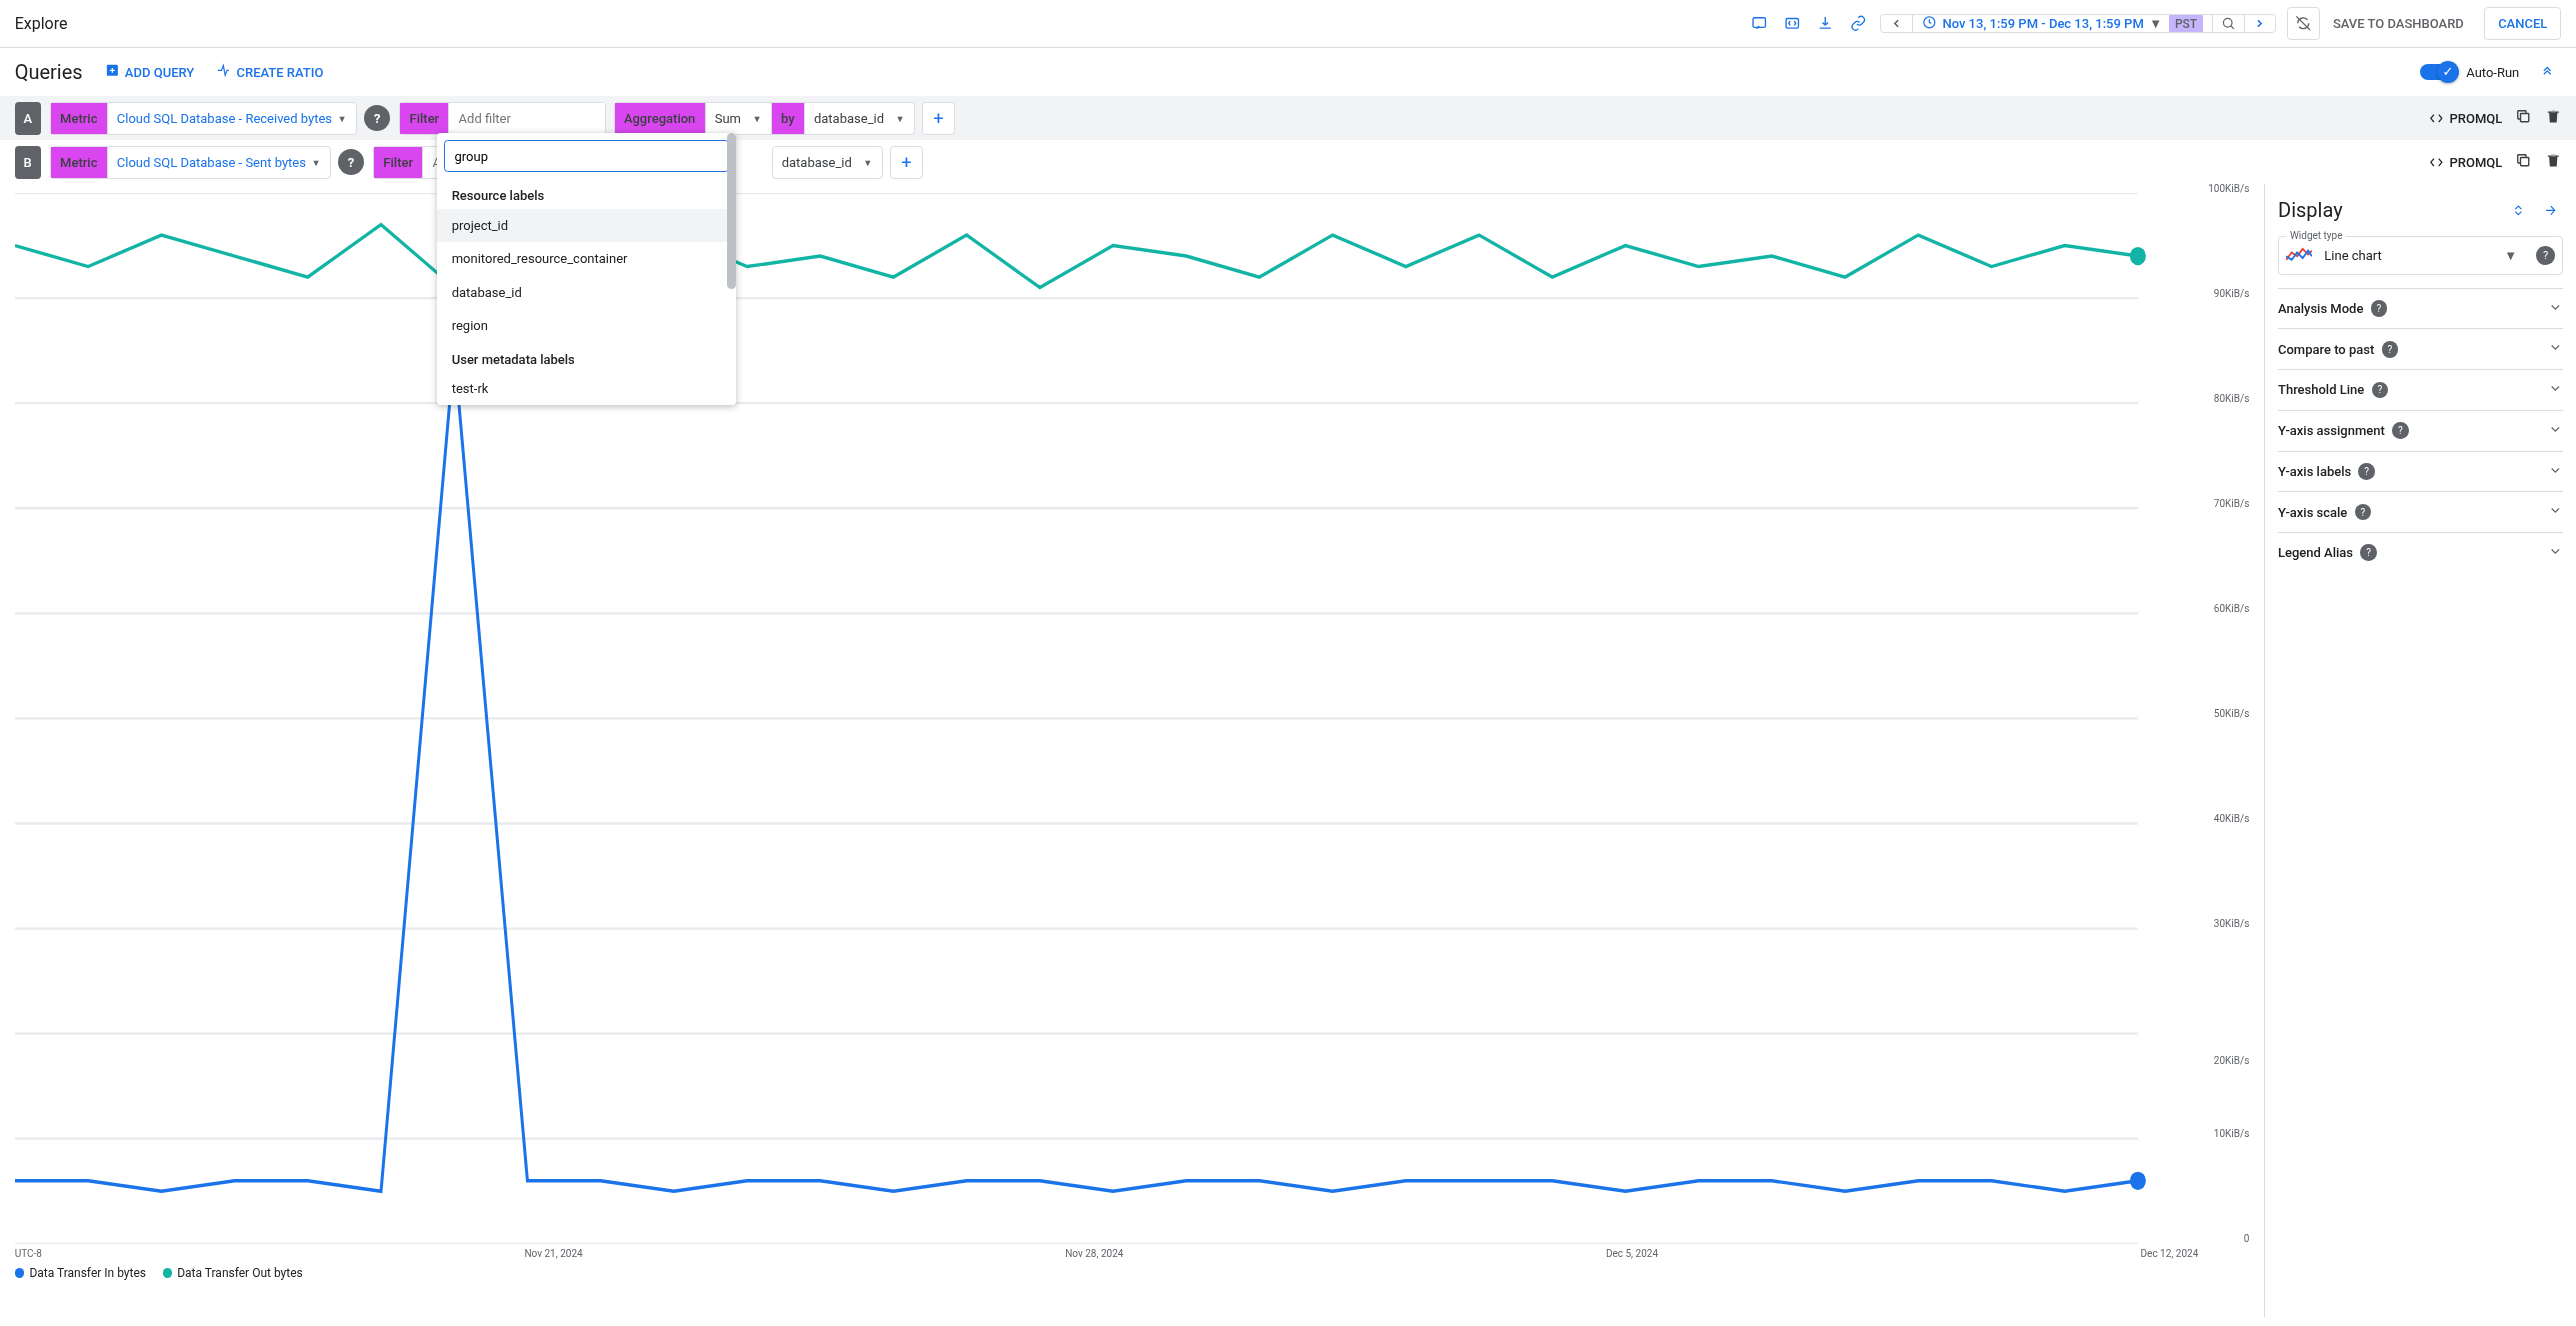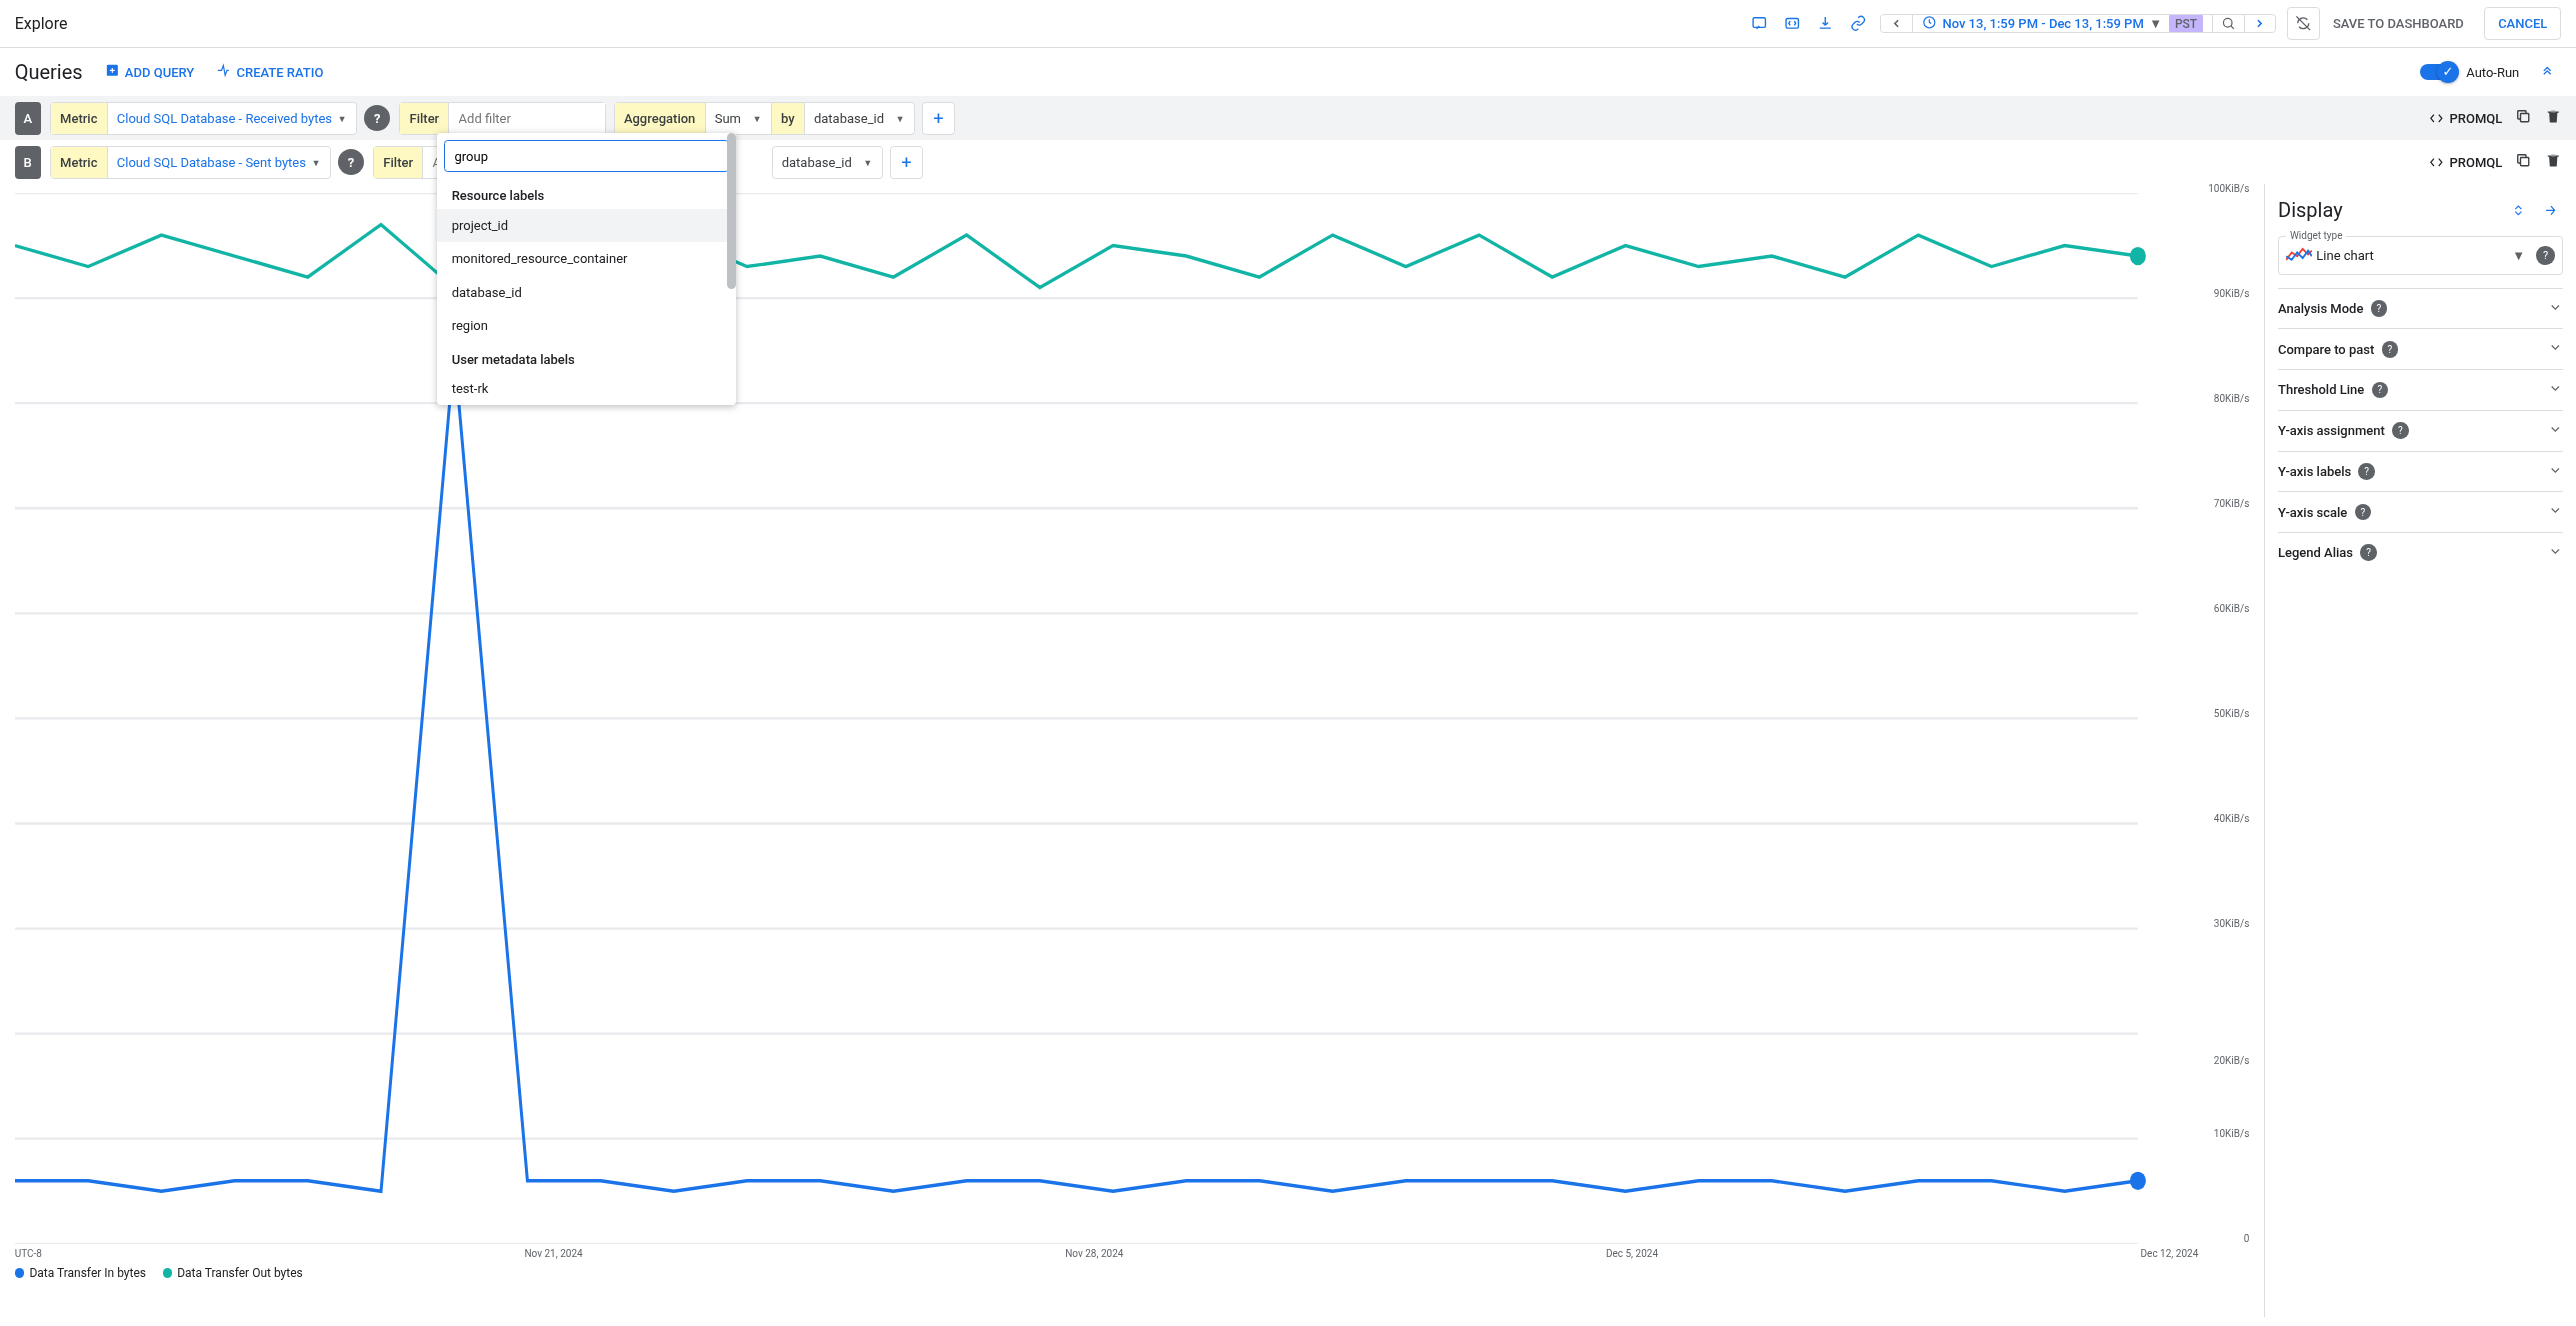--- a/index.html
+++ b/index.html
@@ -22,21 +22,21 @@
 .linkbtn{display:flex;align-items:center;color:#1a73e8;font-weight:500;font-size:13px;cursor:pointer;margin-right:22px;}
 .linkbtn .ic{margin-right:5.5px;}
 .toggle{width:37px;height:16.5px;background:#1a73e8;border-radius:9.2px;position:relative;cursor:pointer;margin-right:9.2px;}
 .toggle .knob{position:absolute;right:-1.8px;top:-2.8px;width:22px;height:22px;background:#1a73e8;border-radius:50%;display:flex;align-items:center;justify-content:center;color:#fff;font-size:13px;box-shadow:0 0.9px 2.8px rgba(0,0,0,.3);}
 .autorun{font-size:13px;margin-right:13px;}
 .collbtn{width:29px;height:29px;display:flex;align-items:center;justify-content:center;color:#1a73e8;cursor:pointer;}
 .qrow{display:flex;align-items:center;padding:5.5px 14.7px;position:relative;}
 .qrow.bg{background:#f1f3f4;}
 .qbadge{width:26px;height:33px;background:#5f6368;color:#fff;display:flex;align-items:center;justify-content:center;border-radius:3.7px;font-weight:500;margin-right:9.2px;}
 .seg{display:flex;align-items:center;border:0.9px solid #dadce0;border-radius:3.7px;background:#fff;height:33px;margin-right:7.3px;}
-.seg .lbl{padding:0 9.2px;font-weight:500;color:#3c4043;border-right:0.9px solid #dadce0;height:100%;display:flex;align-items:center;background:#fef9c3;}
+.seg .lbl{padding:0 9.2px;font-weight:500;color:#3c4043;border-right:0.9px solid #dadce0;height:100%;display:flex;align-items:center;background:#d946ef;}
 .seg .val{padding:0 9.2px;color:#1a73e8;cursor:pointer;display:flex;align-items:center;}
 .seg .val.dark{color:#3c4043;gap:6px;}
 .seg .val .dd{margin-left:5.5px;color:#5f6368;font-size:9.2px;}
 .seg input{border:none;outline:none;padding:0 9.2px;height:100%;font-size:13px;color:#3c4043;width:156px;}
 .rnd{width:26px;height:26px;border-radius:50%;background:#5f6368;color:#fff;display:flex;align-items:center;justify-content:center;font-size:13px;font-weight:bold;margin-right:9.2px;cursor:pointer;}
 .addseg{width:33px;height:33px;border:0.9px solid #dadce0;border-radius:3.7px;background:#fff;display:flex;align-items:center;justify-content:center;color:#1a73e8;cursor:pointer;font-size:18.4px;}
 .rowright{margin-left:auto;display:flex;align-items:center;gap:13px;}
 .promql{display:flex;align-items:center;gap:5.5px;font-weight:500;cursor:pointer;}
 .aicon{cursor:pointer;color:#3c4043;}
 .dropdown{position:absolute;top:37px;left:437px;width:299px;background:#fff;border-radius:3.7px;box-shadow:0 1.8px 7.3px rgba(0,0,0,.25);z-index:100;}
@@ -60,21 +60,21 @@
 .legend{display:flex;align-items:center;gap:16.5px;font-size:12px;margin-top:7.3px;}
 .legend .item{display:flex;align-items:center;gap:5.5px;}
 .legend .dot{width:9.2px;height:9.2px;border-radius:50%;}
 .rpanel{width:312px;border-left:0.9px solid #dadce0;padding:13px;}
 .rpanel .phdr{display:flex;align-items:center;margin-bottom:13px;}
 .rpanel .phdr h2{font-size:20px;font-weight:400;}
 .rpanel .phdr .pact{margin-left:auto;display:flex;gap:5.5px;}
 .rpanel .phdr .pact .pb{width:26px;height:26px;display:flex;align-items:center;justify-content:center;color:#1a73e8;cursor:pointer;}
 .wtype{border:0.9px solid #dadce0;border-radius:3.7px;padding:3.7px 7.3px;position:relative;margin-bottom:13px;}
 .wtype .wl{position:absolute;top:-7.3px;left:7.3px;background:#fff;padding:0 3.7px;font-size:10px;color:#5f6368;}
-.wtype .wv{display:flex;align-items:center;gap:4px;padding:5.5px 0;}
+.wtype .wv{display:flex;align-items:center;gap:12px;padding:5.5px 0;}
 .wtype .wv .wi{width:26px;height:16.5px;}
 .wtype .wv .dd{margin-left:auto;color:#5f6368;}
 .wtype .wv .q{width:18.4px;height:18.4px;border-radius:50%;background:#5f6368;color:#fff;display:flex;align-items:center;justify-content:center;font-size:11px;margin-left:7.3px;}
 .prow{display:flex;align-items:center;padding:11px 0;border-top:0.9px solid #dadce0;cursor:pointer;}
 .prow .pt{font-weight:500;}
 .prow .q{width:16.5px;height:16.5px;border-radius:50%;background:#5f6368;color:#fff;display:flex;align-items:center;justify-content:center;font-size:10px;margin-left:7.3px;}
 .prow .chev{margin-left:auto;color:#5f6368;}
 </style>
 </head>
 <body>

